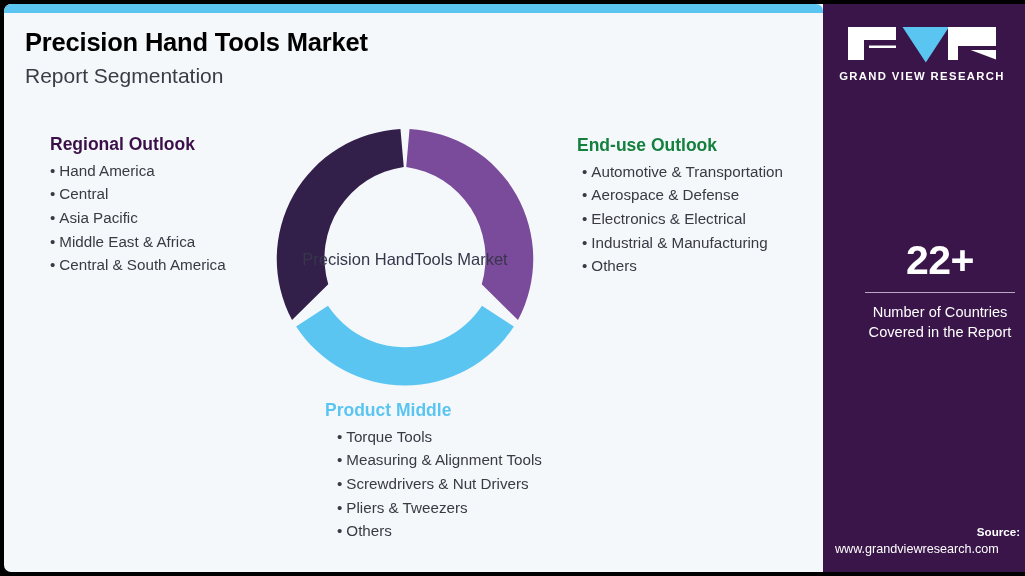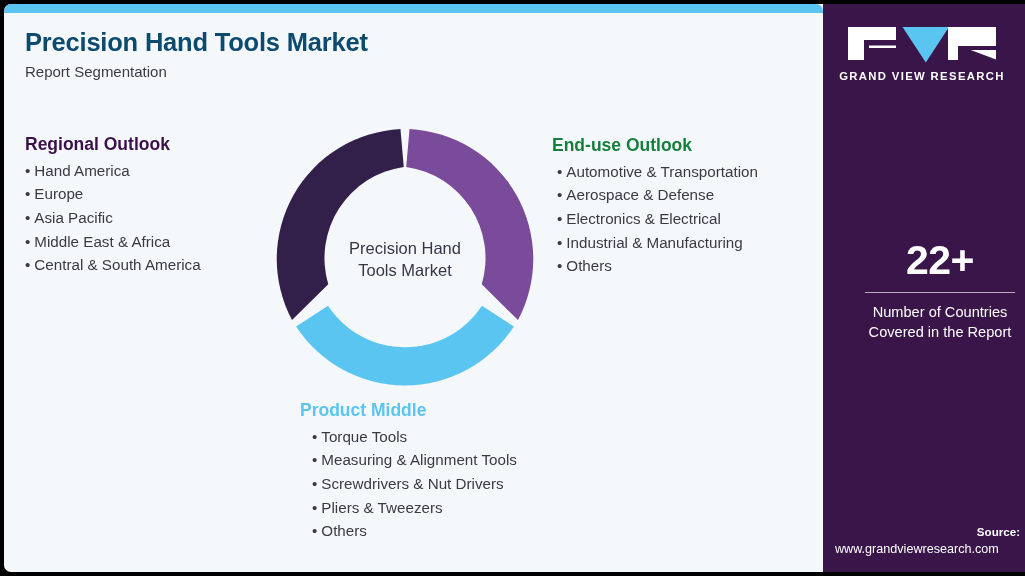--- a/index.html
+++ b/index.html
@@ -46,35 +46,36 @@
   
   #header {
     position: absolute;
     left: 21px;
     top: 24px;
     width: 700px;
   }
   #report-title {
     font-size: 25.5px;
     font-weight: bold;
-    color: #0c4a6e;
+    color: #000000;
     letter-spacing: -0.2px;
     line-height: 1.15;
     margin: 0;
   }
   #report-subtitle {
-    font-size: 15px;
+    font-size: 21px;
     color: #3b3b45;
     margin: 6px 0 0 0;
     line-height: 1.2;
   }
 
   
   .outlook-block {
     position: absolute;
+    margin-left: 25px;
   }
   .outlook-heading {
     font-size: 17.5px;
     font-weight: bold;
     margin: 0 0 3px 0;
     line-height: 1.25;
   }
   .outlook-list {
     list-style: none;
     margin: 0;
@@ -119,21 +120,20 @@
     width: 260px;
     height: 260px;
   }
   #donut-center-label {
     position: absolute;
     left: 0;
     top: 0;
     width: 260px;
     height: 260px;
     display: flex;
-    flex-direction: column;
     align-items: center;
     justify-content: center;
     font-size: 16.5px;
     color: #37364a;
     line-height: 22px;
     text-align: center;
     pointer-events: none;
   }
 
   
@@ -225,21 +225,21 @@
 
     <div id="header">
       <div id="report-title">Precision Hand Tools Market</div>
       <div id="report-subtitle">Report Segmentation</div>
     </div>
 
     <div class="outlook-block" id="regional-outlook">
       <div class="outlook-heading">Regional Outlook</div>
       <ul class="outlook-list">
         <li><span class="bullet-dot">•</span><span>Hand America</span></li>
-        <li><span class="bullet-dot">•</span><span>Europe</span></li>
+        <li><span class="bullet-dot">•</span><span>Central</span></li>
         <li><span class="bullet-dot">•</span><span>Asia Pacific</span></li>
         <li><span class="bullet-dot">•</span><span>Middle East &amp; Africa</span></li>
         <li><span class="bullet-dot">•</span><span>Central &amp; South America</span></li>
       </ul>
     </div>
 
     <div class="outlook-block" id="enduse-outlook">
       <div class="outlook-heading">End-use Outlook</div>
       <ul class="outlook-list">
         <li><span class="bullet-dot">•</span><span>Automotive &amp; Transportation</span></li>

